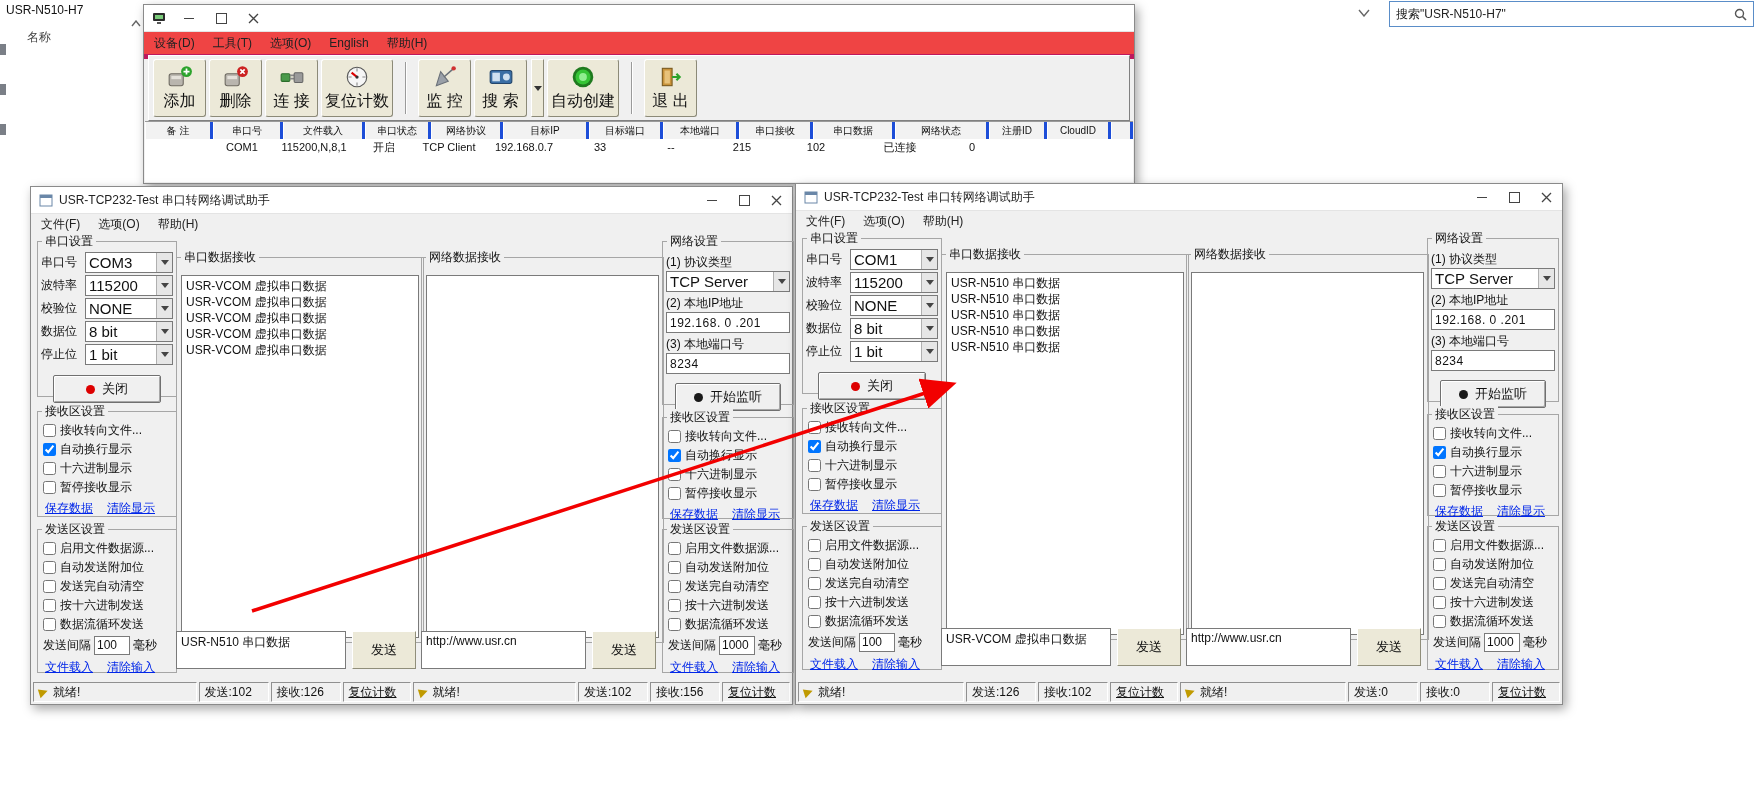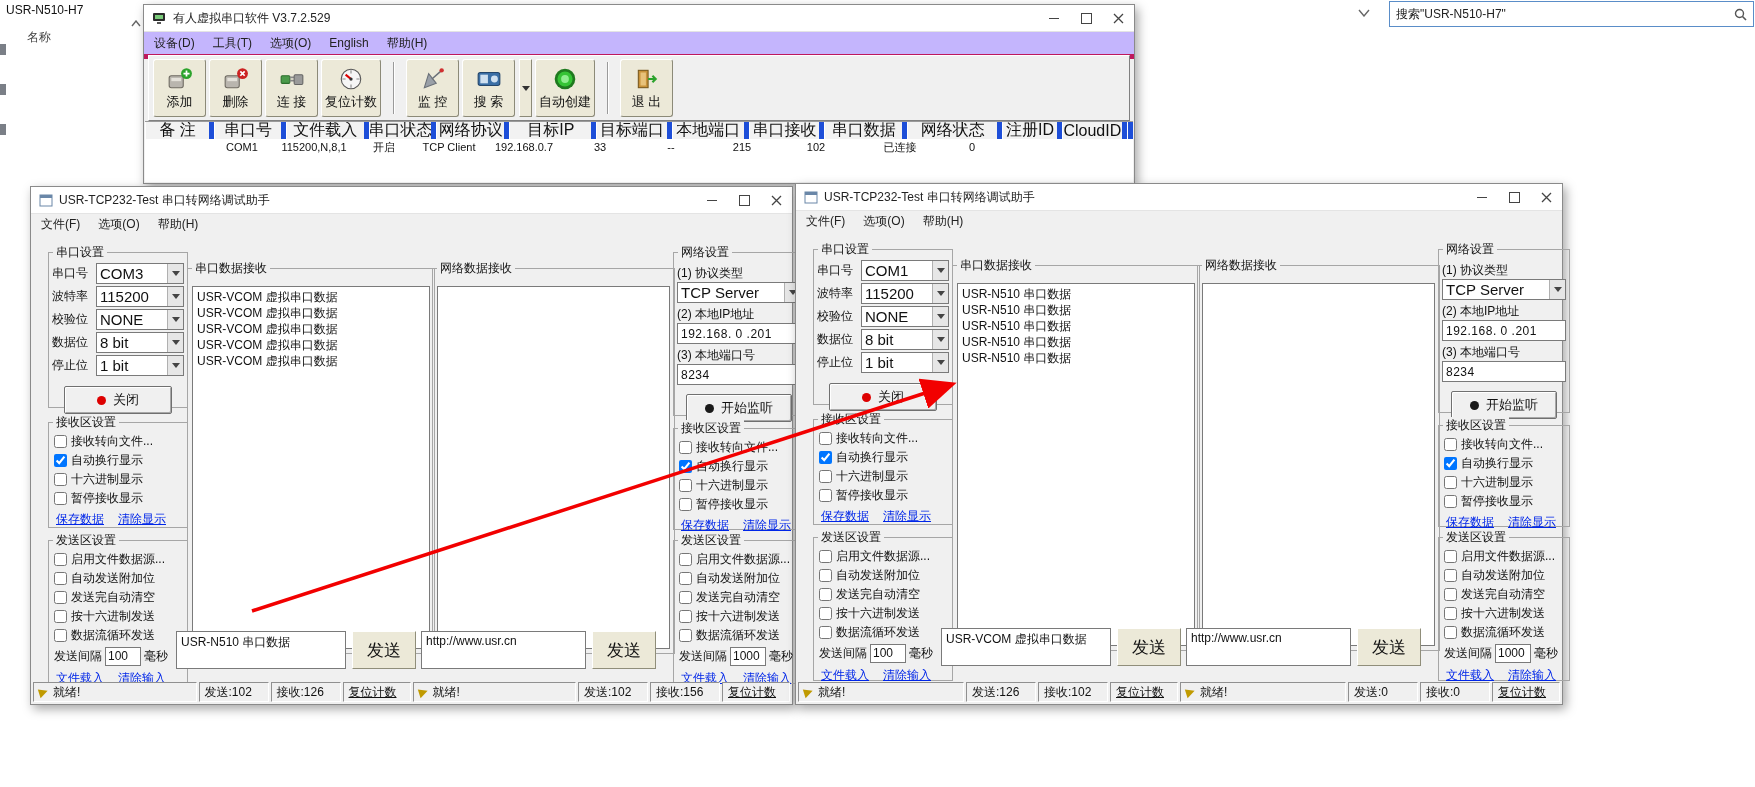--- a/index.html
+++ b/index.html
@@ -10,42 +10,42 @@
   .titlebar{height:26px;background:#fff;display:flex;align-items:center;padding-left:8px;gap:6px;border-bottom:1px solid #e4e4e4}
   .ttl{font-size:12px;color:#222;white-space:nowrap;flex:1;overflow:hidden}
   .wc{display:flex;height:26px}
   .wcbtn{width:32px;height:26px;display:flex;align-items:center;justify-content:center}
   .ico-min{width:10px;height:1px;background:#444}
   .ico-max{width:9px;height:9px;border:1px solid #444}
   .menubar{height:20px;display:flex;align-items:center;gap:18px;padding-left:10px;background:#f0f0f0}
   .mi{font-size:12px;color:#222;white-space:nowrap}
   
   .win1{left:143px;top:4px;width:990px;height:178px;z-index:1}
-  .win1 .menubar{height:22px;background:#c4b5fd;border-bottom:5px solid #be185d}
+  .win1 .menubar{height:22px;background:#ef4444;border-bottom:5px solid #be185d}
   .toolbar{position:absolute;left:4px;right:4px;top:50px;height:64px;background:#f0f0f0;
            border:1px solid;border-color:#fff #808080 #808080 #fff;display:flex;align-items:center;padding:0 4px;gap:3px}
   .tbtn{min-width:45px;height:56px;padding:0 3px;background:#ece9d8;border:1px solid;border-color:#fff #8c8a78 #8c8a78 #fff;
-        border-radius:3px;display:flex;flex-direction:column;align-items:center;justify-content:center;gap:1px;font-size:13px;white-space:nowrap}
+        border-radius:3px;display:flex;flex-direction:column;align-items:center;justify-content:center;gap:1px;font-size:16px;white-space:nowrap}
   .tbtn svg{width:26px;height:26px}
   .tsep{width:1px;height:52px;background:#9a9a9a;box-shadow:1px 0 0 #fff;margin:0 9px}
   .ddarrow{width:11px;height:56px;background:#ece9d8;border:1px solid;border-color:#fff #8c8a78 #8c8a78 #fff;
            display:flex;align-items:center;justify-content:center;margin-left:1px}
   .tri-dn{width:0;height:0;border:4px solid transparent;border-top:5px solid #333;margin-top:5px}
   .vthead{position:absolute;top:116px;left:1px;right:1px;height:17px;display:flex;background:#f2f2f2;border-top:1px solid #9a9a9a;border-bottom:1px solid #9a9a9a}
-  .vth{border-right:5px solid #1d4ed8;border-left:1px solid #fff;font-size:16px;display:flex;align-items:center;justify-content:center;white-space:nowrap;overflow:hidden}
+  .vth{border-right:3px solid #1d4ed8;border-left:1px solid #fff;font-size:10px;display:flex;align-items:center;justify-content:center;white-space:nowrap;overflow:hidden}
   .vtfill{flex:1}
   .vtbody{position:absolute;top:134px;left:1px;right:1px;bottom:1px;background:#fff}
   .vtrow{display:flex;height:16px;align-items:center}
   .vtd{font-size:11px;text-align:center;white-space:nowrap;overflow:hidden}
   
   .dwin{z-index:2}
   .win2{left:30px;top:186px;width:761px;height:517px}
   .win3{left:795px;top:183px;width:766px;height:520px;z-index:3}
   .dbody{position:absolute;top:46px;left:0;right:0;bottom:22px}
-  fieldset.grp{position:absolute;border:1px solid #a6a6a6;margin:11px;padding:1px 3px;background:transparent}
+  fieldset.grp{position:absolute;border:1px solid #a6a6a6;margin:0;padding:1px 3px;background:transparent}
   legend{font-size:12px;background:#f0f0f0;padding:0 3px;margin-left:1px;white-space:nowrap}
   .c1{left:6px;width:132px}
   .c2{left:145px;width:240px}
   .c3{left:390px;width:235px}
   .c4{left:631px;width:124px}
   .g-serial{top:0;height:160px}
   .g-recvopt{top:170px;height:110px}
   .c4.g-recvopt{top:176px;height:106px}
   .g-sendopt{top:288px;height:148px}
   .g-rx{top:16px;height:390px}
@@ -68,21 +68,21 @@
   .ck span{white-space:nowrap;overflow:hidden}
   .links{display:flex;gap:14px;padding:3px 0 0 4px}
   .lnk{color:#0026e8;text-decoration:underline;font-size:12px;cursor:pointer;white-space:nowrap}
   .interval{display:flex;align-items:center;gap:3px;height:22px;font-size:12px;padding-left:2px;white-space:nowrap}
   .ibox{width:32px;height:17px;border:1px solid #7a7a7a;background:#fff;display:flex;align-items:center;padding-left:2px;font-size:12px}
   .rx{position:absolute;left:4px;right:4px;top:9px;bottom:4px;background:#fff;border:1px solid #7a7a7a;
       font-size:12px;line-height:16px;padding:2px 4px;white-space:pre-line;overflow:hidden}
   .sendrow{position:absolute;top:398px;height:38px;display:flex;gap:6px}
   .sendbox{flex:1;background:#fff;border:1px solid #7a7a7a;font-size:12px;padding:2px 4px;overflow:hidden;white-space:nowrap}
   .btn-send{width:62px;background:#ece9d8;border:1px solid;border-color:#fff #908e7a #908e7a #fff;
-            font-size:17px;color:#111;display:flex;align-items:center;justify-content:center;cursor:pointer}
+            font-size:13px;color:#111;display:flex;align-items:center;justify-content:center;cursor:pointer}
   .nl{font-size:12px;height:18px;display:flex;align-items:center;margin-top:2px;white-space:nowrap}
   .tbox{height:19px;background:#fff;border:1px solid #7a7a7a;display:flex;align-items:center;padding-left:3px;
         font-size:12px;letter-spacing:.5px;white-space:pre}
   .sb{position:absolute;left:2px;right:2px;bottom:2px;height:20px;display:flex;gap:2px}
   .sbc{border:1px solid;border-color:#909090 #fff #fff #909090;background:#f0f0f0;display:flex;align-items:center;
        padding:0 5px;font-size:12px;white-space:nowrap;overflow:hidden}
   .sbc.ready{flex:1}
   .sbc.cnt{width:58px}
   .sbc.rst{width:56px;text-decoration:underline;cursor:pointer}
   .sicon{width:0;height:0;border-left:9px solid #c09a00;border-top:4px solid transparent;border-bottom:5px solid transparent;
@@ -129,21 +129,20 @@
 
 <div class="win win1">
   <div class="titlebar">
     <span style="display:flex">
       <svg width="15" height="14">
           <rect x="1" y="2" width="12" height="8" rx="1" fill="#2b2b2b"></rect>
           <rect x="3" y="4" width="8" height="4" fill="#7acb7a"></rect>
           <rect x="5" y="11" width="4" height="2" fill="#555"></rect>
         </svg>
     </span>
-    <span class="ttl">有人虚拟串口软件 V3.7.2.529</span>
     <div class="wc">
       <span class="wcbtn">
           <span class="ico-min"></span>
         </span>
       <span class="wcbtn">
           <span class="ico-max"></span>
         </span>
       <span class="wcbtn">
         <svg width="11" height="11">
             <path d="M1 1 L10 10 M10 1 L1 10" stroke="#444" stroke-width="1.3"></path>

